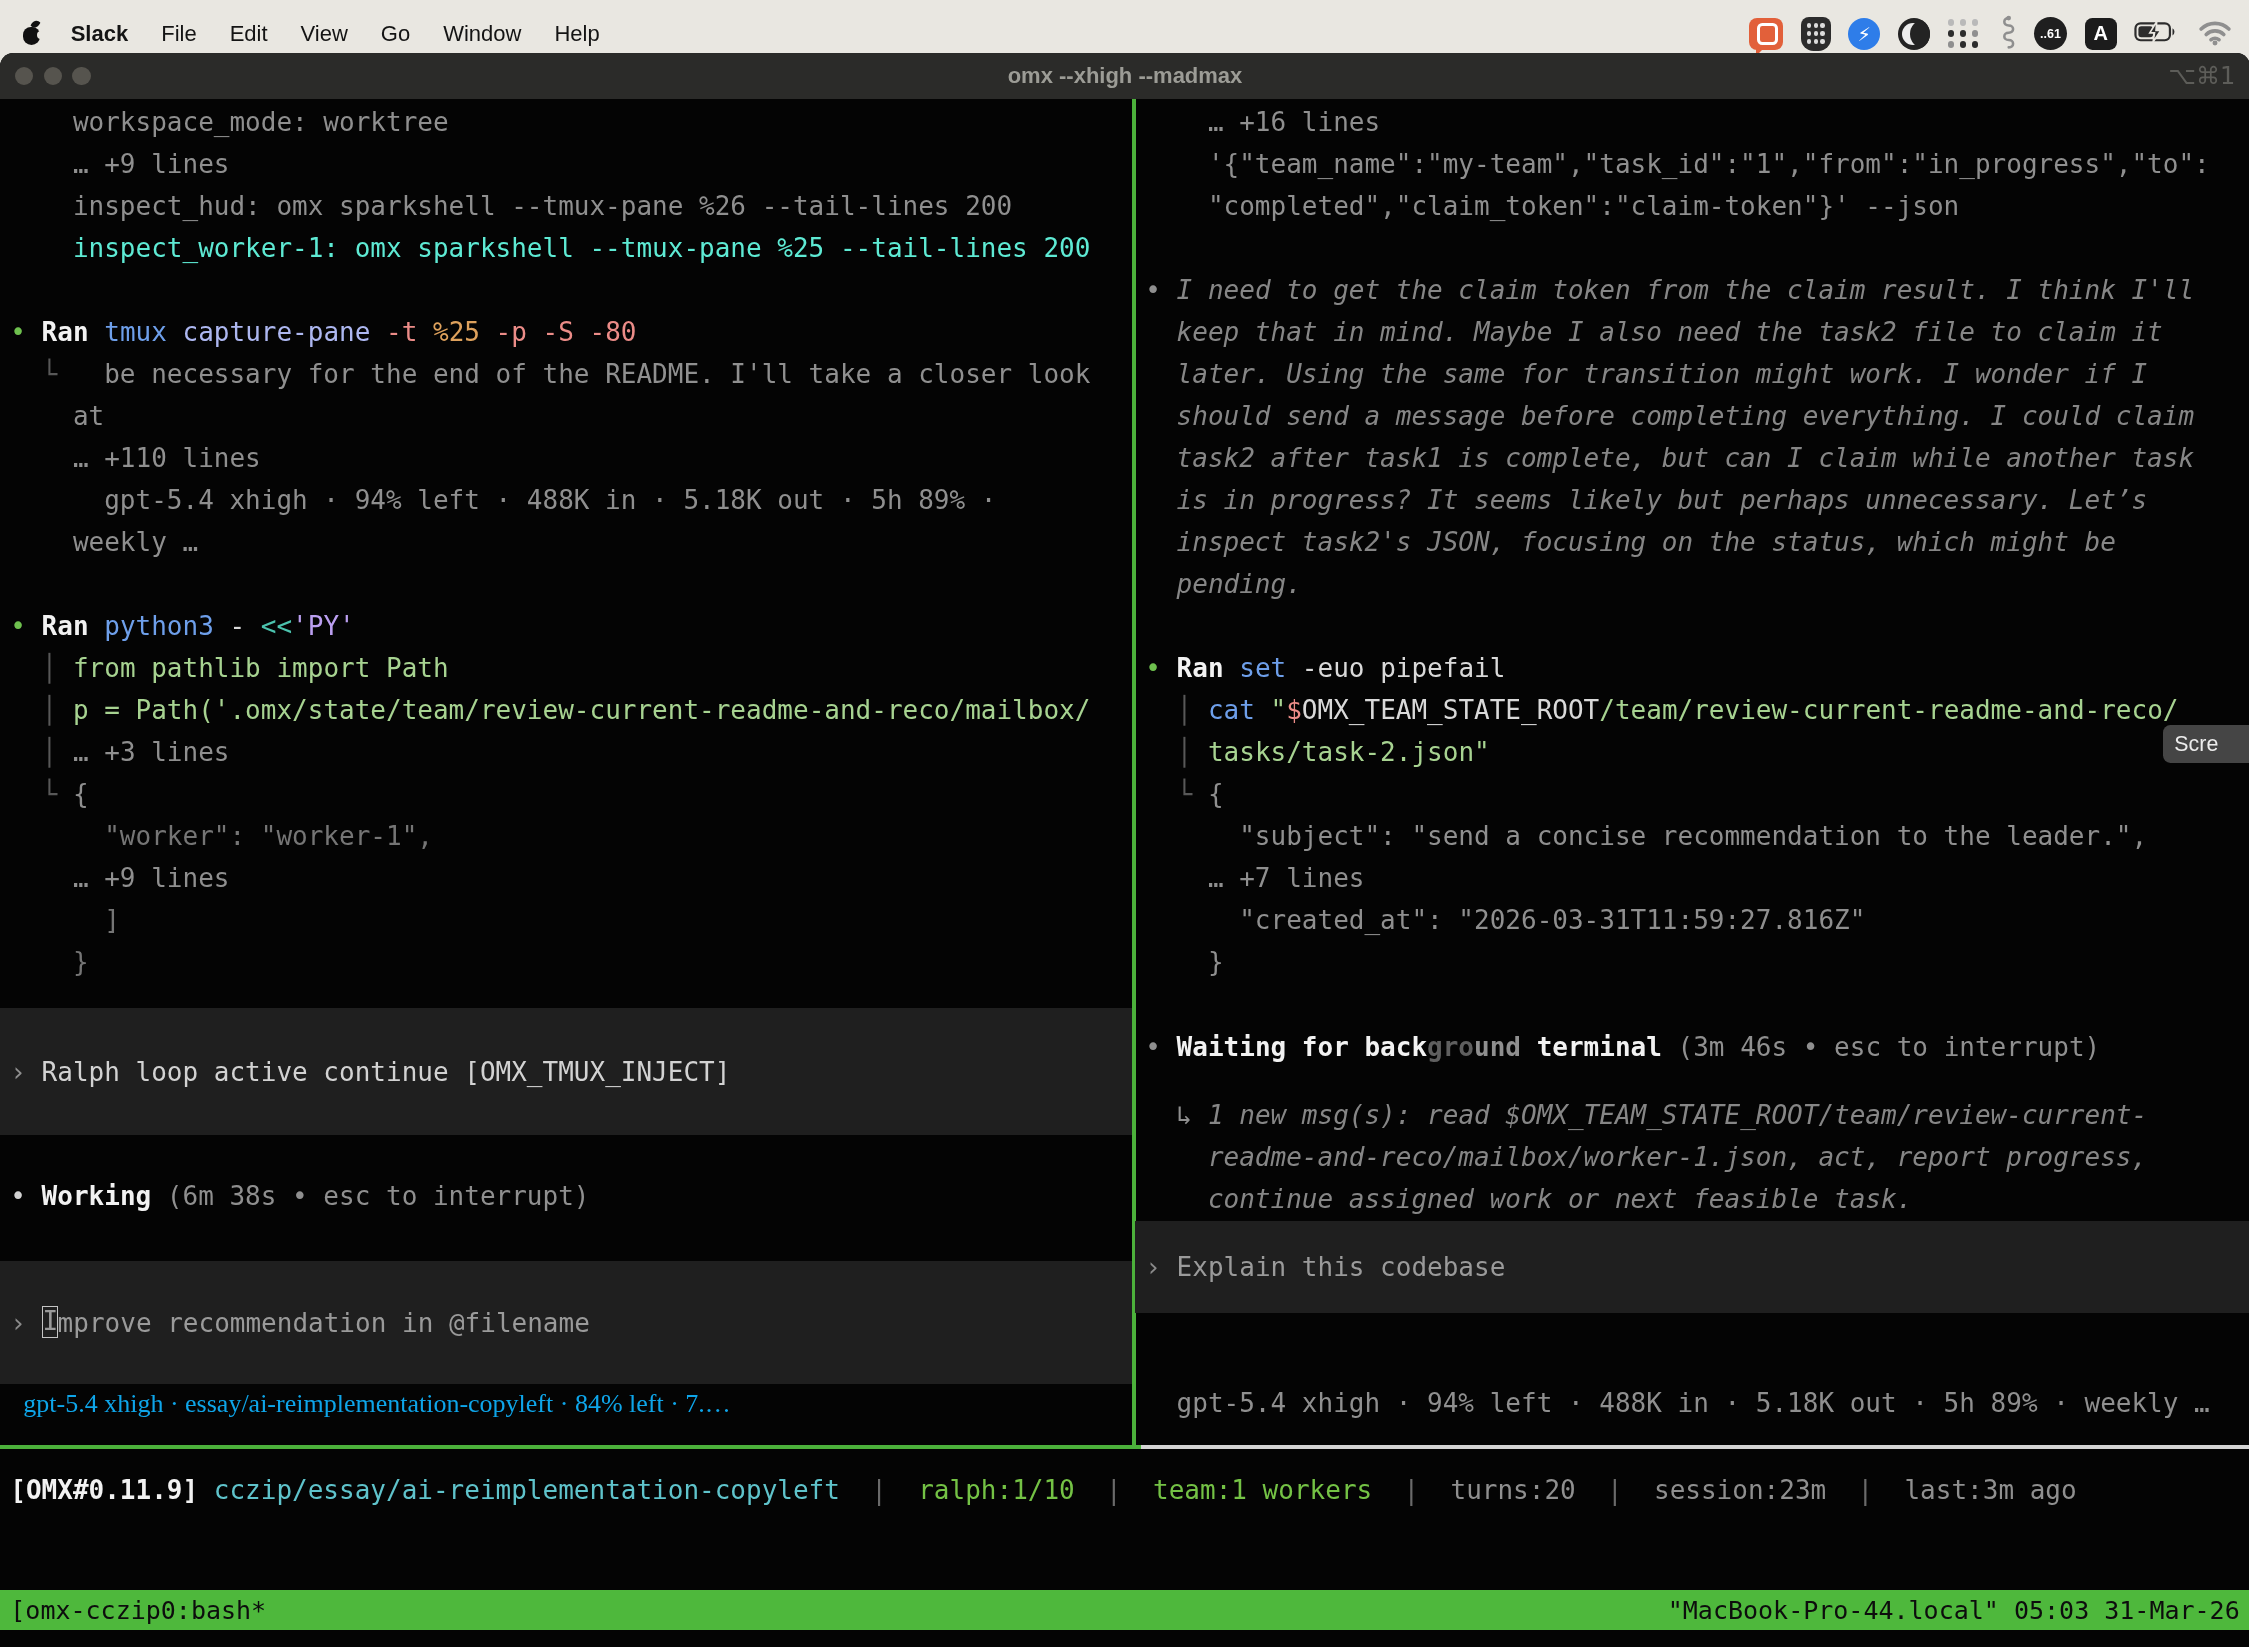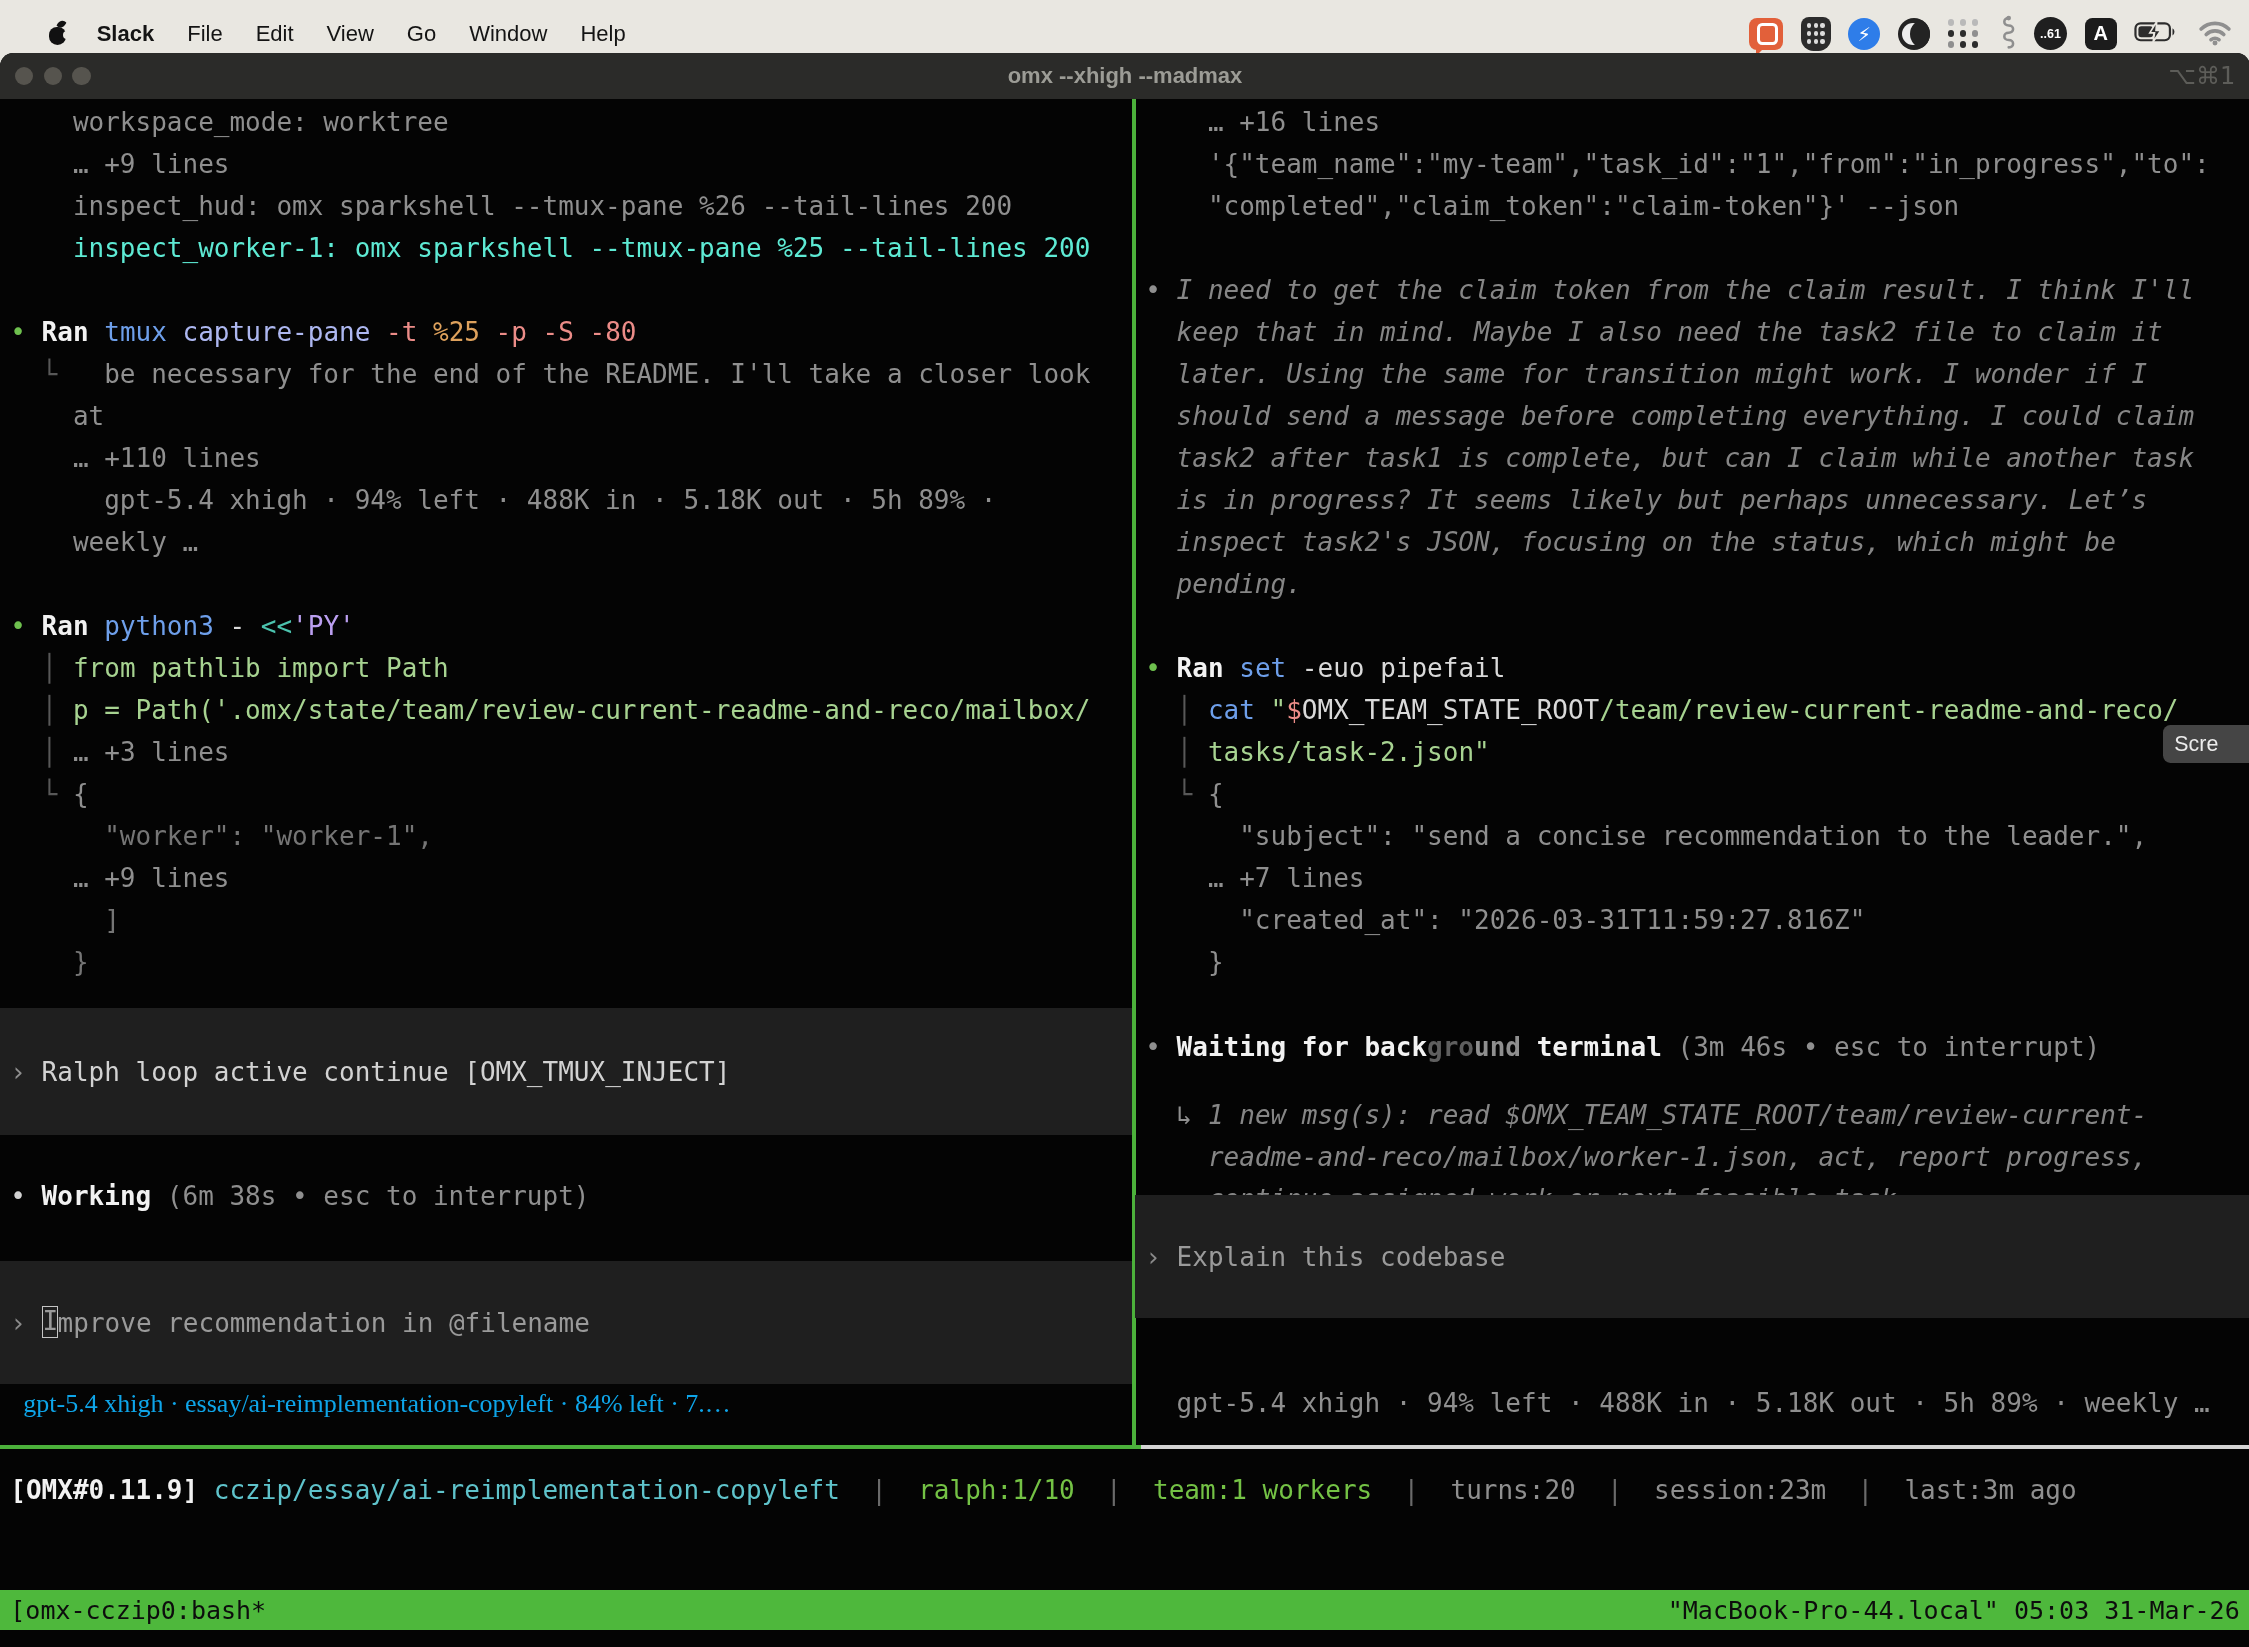--- a/index.html
+++ b/index.html
@@ -1,20 +1,20 @@
 <!DOCTYPE html>
 <html style="font-size:11.8px"><head>
 <meta charset="utf-8">
 <style>
   html,body{margin:0;padding:0;background:#000;}
   .screen{position:relative;width:2250px;height:1648px;background:#e9e7e1;overflow:hidden;
           font-family:"Liberation Sans",sans-serif;}
   
   .menu-bar{position:absolute;top:0;left:0;width:100%;height:67px;background:#e9e7e1;
-            display:flex;align-items:center;padding-left:48px;box-sizing:border-box;}
+            display:flex;align-items:center;padding-left:22px;box-sizing:border-box;}
   .apple-logo{position:relative;width:20.7px;height:25px;margin-right:28px;}
   .apple-logo::before{content:"";position:absolute;left:0.7px;top:5.9px;width:17.7px;height:17.7px;
             background:#111;border-radius:46% 46% 50% 50%;}
   .apple-logo::after{content:"";position:absolute;left:9.6px;top:-0.7px;width:6.6px;height:8px;
             background:#111;border-radius:70% 10% 70% 10%;transform:rotate(32deg);}
   .apple-logo .bite{position:absolute;right:-2.2px;top:10.3px;width:8px;height:8px;background:#e9e7e1;
             border-radius:50%;z-index:2;}
   .menu-items{display:flex;gap:33px;font-size:22px;color:#141414;}
   .menu-item{cursor:default;}
   .menu-item.bold{font-weight:700;}
@@ -58,21 +58,21 @@
   .rows{position:absolute;top:1.5px;left:0;right:0;padding-left:10.3px;}
   .band{position:absolute;left:0;right:0;background:#1f1f1f;display:flex;align-items:center;padding-left:10.3px;}
   .band .trow{width:100%;}
   .abs-row{position:absolute;left:0;right:0;padding-left:10.3px;}
   .band-ralph{top:909px;height:127px;}
   .row-working{top:1076px;}
   .band-input{top:1162px;height:123px;}
   .row-lstatus{top:1283px;}
   .row-waiting{top:927px;}
   .rows-msg{top:995px;}
-  .band-explain{top:1096px;height:123px;}
+  .band-explain{top:1122px;height:92px;}
   .row-rstatus{top:1283px;}
   .prompt-char{color:#8a8a8a;}
   .placeholder-text{color:#9a9a9a;}
   .cursor-box{display:inline-block;box-sizing:border-box;width:16px;height:32px;line-height:29.5px;
         border:1.5px solid #c4c4c4;color:#9a9a9a;vertical-align:middle;margin-top:-4.4px;text-align:center;}
   .vdivider{position:absolute;left:1132px;top:0;width:3.7px;height:1346px;background:#4cb13b;}
   .hborder-left{position:absolute;left:0;top:1346px;width:1141px;height:3.7px;background:#4cb13b;}
   .hborder-right{position:absolute;left:1141px;top:1346px;right:0;height:3.7px;background:#d4d4d4;}
   .tooltip{position:absolute;top:626px;right:-13.3px;width:89px;height:38px;background:#454545;
         border-radius:7.4px;color:#ececec;display:flex;align-items:center;padding-left:11.8px;

